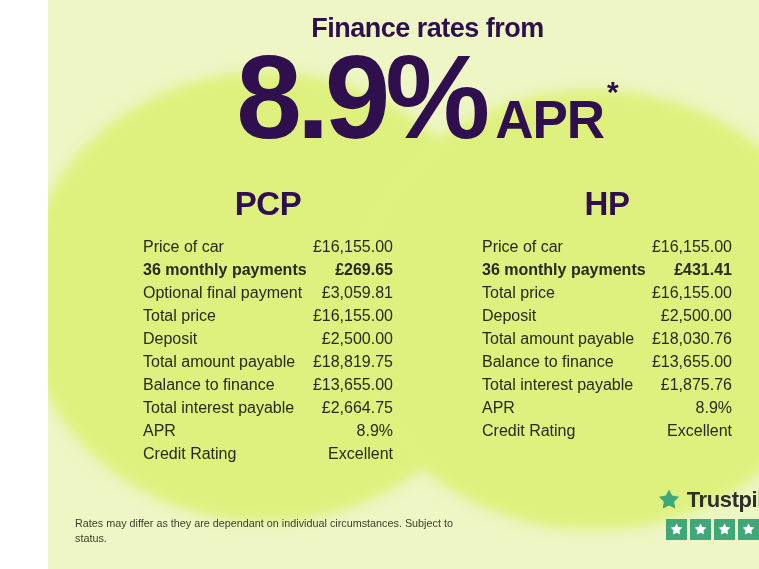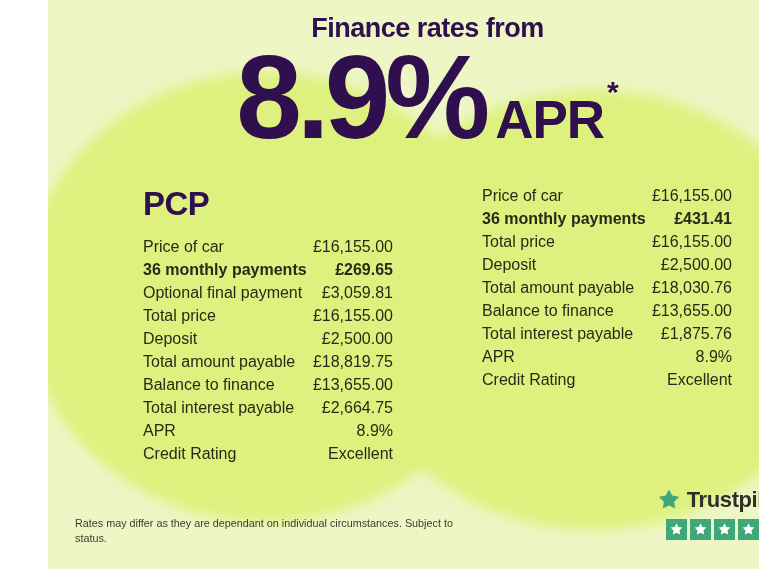--- a/index.html
+++ b/index.html
@@ -51,20 +51,21 @@
   }
   .hero .asterisk{
     font-size:30px;font-weight:800;margin-left:3px;
     position:relative;top:-36px;
   }
 
   .col{position:absolute;top:184px;width:250px;}
   .col.pcp{left:95px;}
   .col.hp{left:434px;}
   .col-title{
+    text-align:center;
     font-size:33px;font-weight:800;
     color:var(--purple);
     height:42px;line-height:40px;
     margin-bottom:9px;
     letter-spacing:-0.5px;
   }
   .fin-table .row{
     display:flex;justify-content:space-between;align-items:center;
     height:23px;
     font-size:16px;
@@ -150,20 +151,21 @@
           <span>8.9%</span>
         </div>
         <div class="row">
           <span>Credit Rating</span>
           <span>Excellent</span>
         </div>
       </div>
   </div>
 
   <div class="col hp">
+    <div class="col-title">HP</div>
     <div class="fin-table">
         <div class="row">
           <span>Price of car</span>
           <span>£16,155.00</span>
         </div>
         <div class="row bold">
           <span>36 monthly payments</span>
           <span>£431.41</span>
         </div>
         <div class="row">

